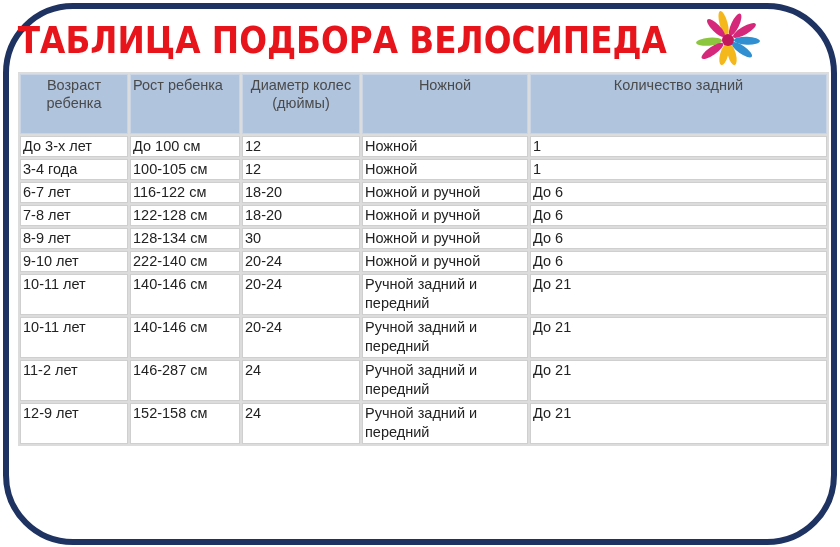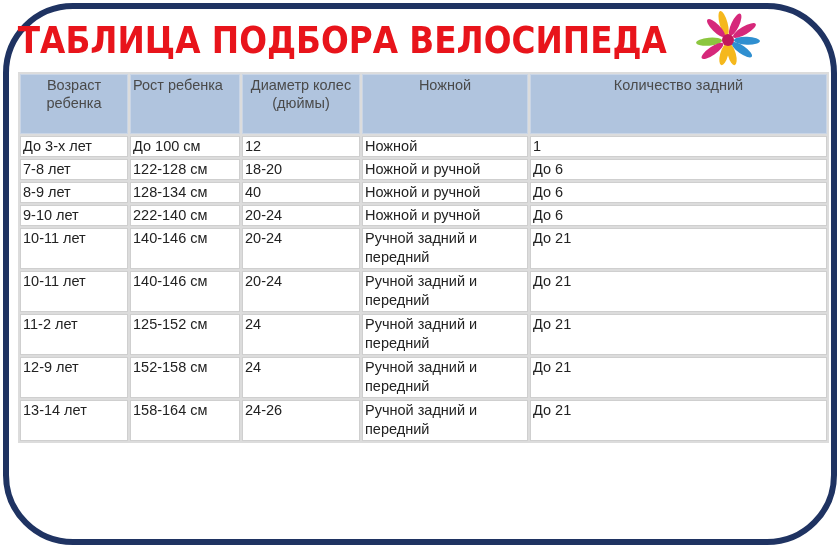--- a/index.html
+++ b/index.html
@@ -95,30 +95,44 @@
   </thead>
   <tbody>
     <tr class="single">
       <td>До 3-х лет</td>
       <td>До 100 см</td>
       <td>12</td>
       <td>Ножной</td>
       <td>1</td>
     </tr>
     <tr class="single">
+      <td>3-4 года</td>
+      <td>100-105 см</td>
+      <td>12</td>
+      <td>Ножной</td>
+      <td>1</td>
+    </tr>
+    <tr class="single">
+      <td>6-7 лет</td>
+      <td>116-122 см</td>
+      <td>18-20</td>
+      <td>Ножной и ручной</td>
+      <td>До 6</td>
+    </tr>
+    <tr class="single">
       <td>7-8 лет</td>
       <td>122-128 см</td>
       <td>18-20</td>
       <td>Ножной и ручной</td>
       <td>До 6</td>
     </tr>
     <tr class="single">
       <td>8-9 лет</td>
       <td>128-134 см</td>
-      <td>40</td>
+      <td>30</td>
       <td>Ножной и ручной</td>
       <td>До 6</td>
     </tr>
     <tr class="single">
       <td>9-10 лет</td>
       <td>222-140 см</td>
       <td>20-24</td>
       <td>Ножной и ручной</td>
       <td>До 6</td>
     </tr>
@@ -131,33 +145,26 @@
     </tr>
     <tr class="double">
       <td>10-11 лет</td>
       <td>140-146 см</td>
       <td>20-24</td>
       <td>Ручной задний и передний</td>
       <td>До 21</td>
     </tr>
     <tr class="double">
       <td>11-2 лет</td>
-      <td>125-152 см</td>
+      <td>146-287 см</td>
       <td>24</td>
       <td>Ручной задний и передний</td>
       <td>До 21</td>
     </tr>
     <tr class="double">
       <td>12-9 лет</td>
       <td>152-158 см</td>
       <td>24</td>
       <td>Ручной задний и передний</td>
       <td>До 21</td>
     </tr>
-    <tr class="double">
-      <td>13-14 лет</td>
-      <td>158-164 см</td>
-      <td>24-26</td>
-      <td>Ручной задний и передний</td>
-      <td>До 21</td>
-    </tr>
   </tbody>
 </table>
 
 </body></html>

